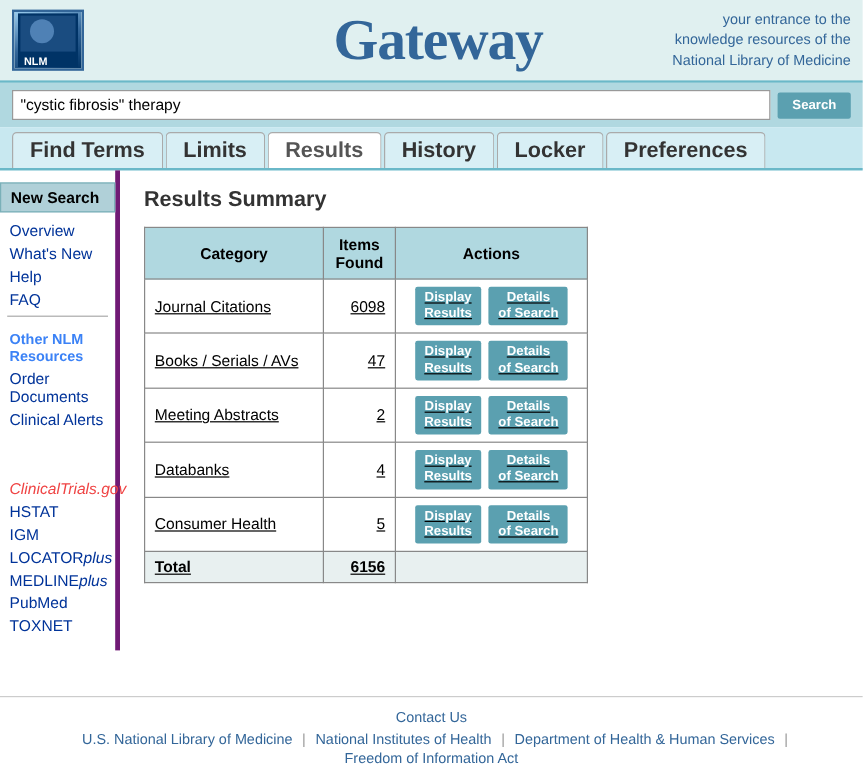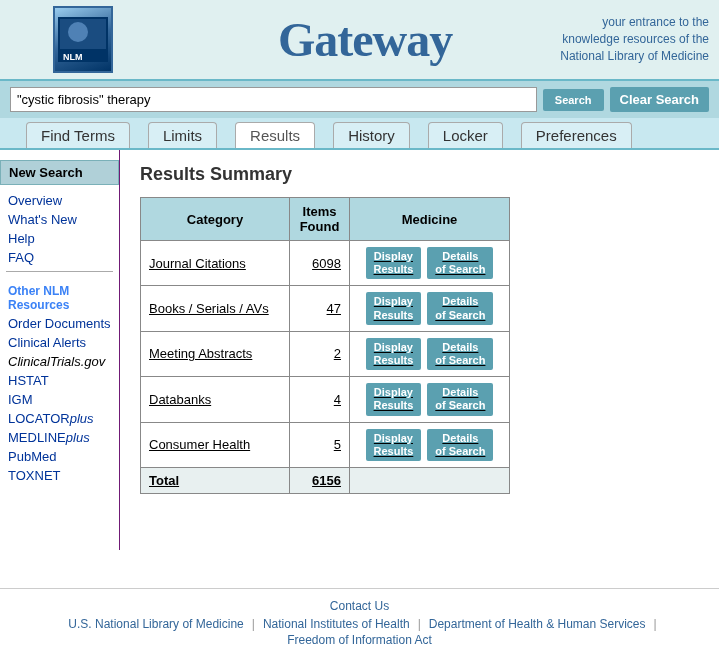--- a/index.html
+++ b/index.html
@@ -14,31 +14,30 @@
       border-bottom: 2px solid #6ab8c8;
     }
     .logo-area {
       display: flex;
       align-items: center;
       width: 160px;
     }
     .logo-box {
       background: linear-gradient(135deg, #003366 40%, #6699cc 100%);
       width: 60px;
-      height: 67px;
+      height: 51px;
       display: flex;
       align-items: center;
       justify-content: center;
       color: white;
       font-weight: bold;
       font-size: 14px;
       border: 2px solid #336699;
       position: relative;
       overflow: hidden;
-      margin-left: 43px;
     }
     .logo-box .logo-img-fake {
       width: 100%;
       height: 100%;
       background: linear-gradient(160deg, #99ccee 0%, #336699 50%, #003366 100%);
       display: flex;
       flex-direction: column;
       align-items: center;
       justify-content: center;
     }
@@ -97,46 +96,45 @@
     
     .nav-tabs {
       background: #c8e8f0;
       display: flex;
       padding: 4px 10px 0 10px;
       gap: 2px;
       border-bottom: 2px solid #6ab8c8;
     }
     .nav-tab {
       padding: 4px 14px;
-      font-size: 15px;
+      font-size: 18px;
       cursor: pointer;
       border: 1px solid #aaa;
       border-bottom: none;
       border-radius: 4px 4px 0 0;
       background: #d8eff5;
       color: #333;
-      font-weight: normal;
+      font-weight: bold;
       text-decoration: none;
-      margin-left: 16px;
     }
     .nav-tab.active {
       background: #fff;
       color: #555;
     }
 
     
     .main-layout {
       display: flex;
       min-height: 400px;
     }
 
     
     .sidebar {
-      width: 120px;
-      border-right: 1px solid #701a75;
+      width: 100px;
+      border-right: 4px solid #701a75;
       padding: 10px 0;
       flex-shrink: 0;
     }
     .sidebar-new-search {
       background: #b0d0d8;
       padding: 4px 8px;
       font-weight: bold;
       font-size: 13px;
       cursor: pointer;
       margin-bottom: 6px;
@@ -145,21 +143,22 @@
     .sidebar-link {
       display: block;
       padding: 2px 8px;
       font-size: 13px;
       color: #003399;
       text-decoration: none;
       cursor: pointer;
     }
     .sidebar-link.italic {
       font-style: italic;
-      color: #000000;
+      color: #ef4444;
+      margin-top: 39px;
     }
     .sidebar-section {
       margin-top: 10px;
       padding: 2px 8px;
       font-size: 12px;
       font-weight: bold;
       color: #3b82f6;
     }
     .sidebar-divider {
       border-top: 1px solid #aaa;
@@ -277,21 +276,20 @@
   <div class="header-tagline">
     <span>your entrance to the</span><br>
     <span>knowledge resources of the</span><br>
     <span>National Library of Medicine</span>
   </div>
 </div>
 
 <div class="search-bar">
   <input class="search-input" type="text" value="&quot;cystic fibrosis&quot; therapy" style="">
   <button class="btn-search">Search</button>
-  <button class="btn-clear">Clear Search</button>
 </div>
 
 <div class="nav-tabs">
   <a class="nav-tab">Find Terms</a>
   <a class="nav-tab">Limits</a>
   <a class="nav-tab active">Results</a>
   <a class="nav-tab">History</a>
   <a class="nav-tab">Locker</a>
   <a class="nav-tab">Preferences</a>
 </div>
@@ -318,21 +316,21 @@
   </div>
 
   <div class="content-area">
     <div class="results-title">Results Summary</div>
 
     <table class="results-table">
       <thead>
         <tr>
           <th>Category</th>
           <th class="items-found-col">Items Found</th>
-          <th class="actions-col">Medicine</th>
+          <th class="actions-col">Actions</th>
         </tr>
       </thead>
       <tbody>
         <tr>
           <td>Journal Citations</td>
           <td class="items-found-col">6098</td>
           <td class="actions-col">
             <div class="action-btn-wrap">
               <button class="action-btn">Display<br>Results</button>
               <button class="action-btn">Details<br>of Search</button>

